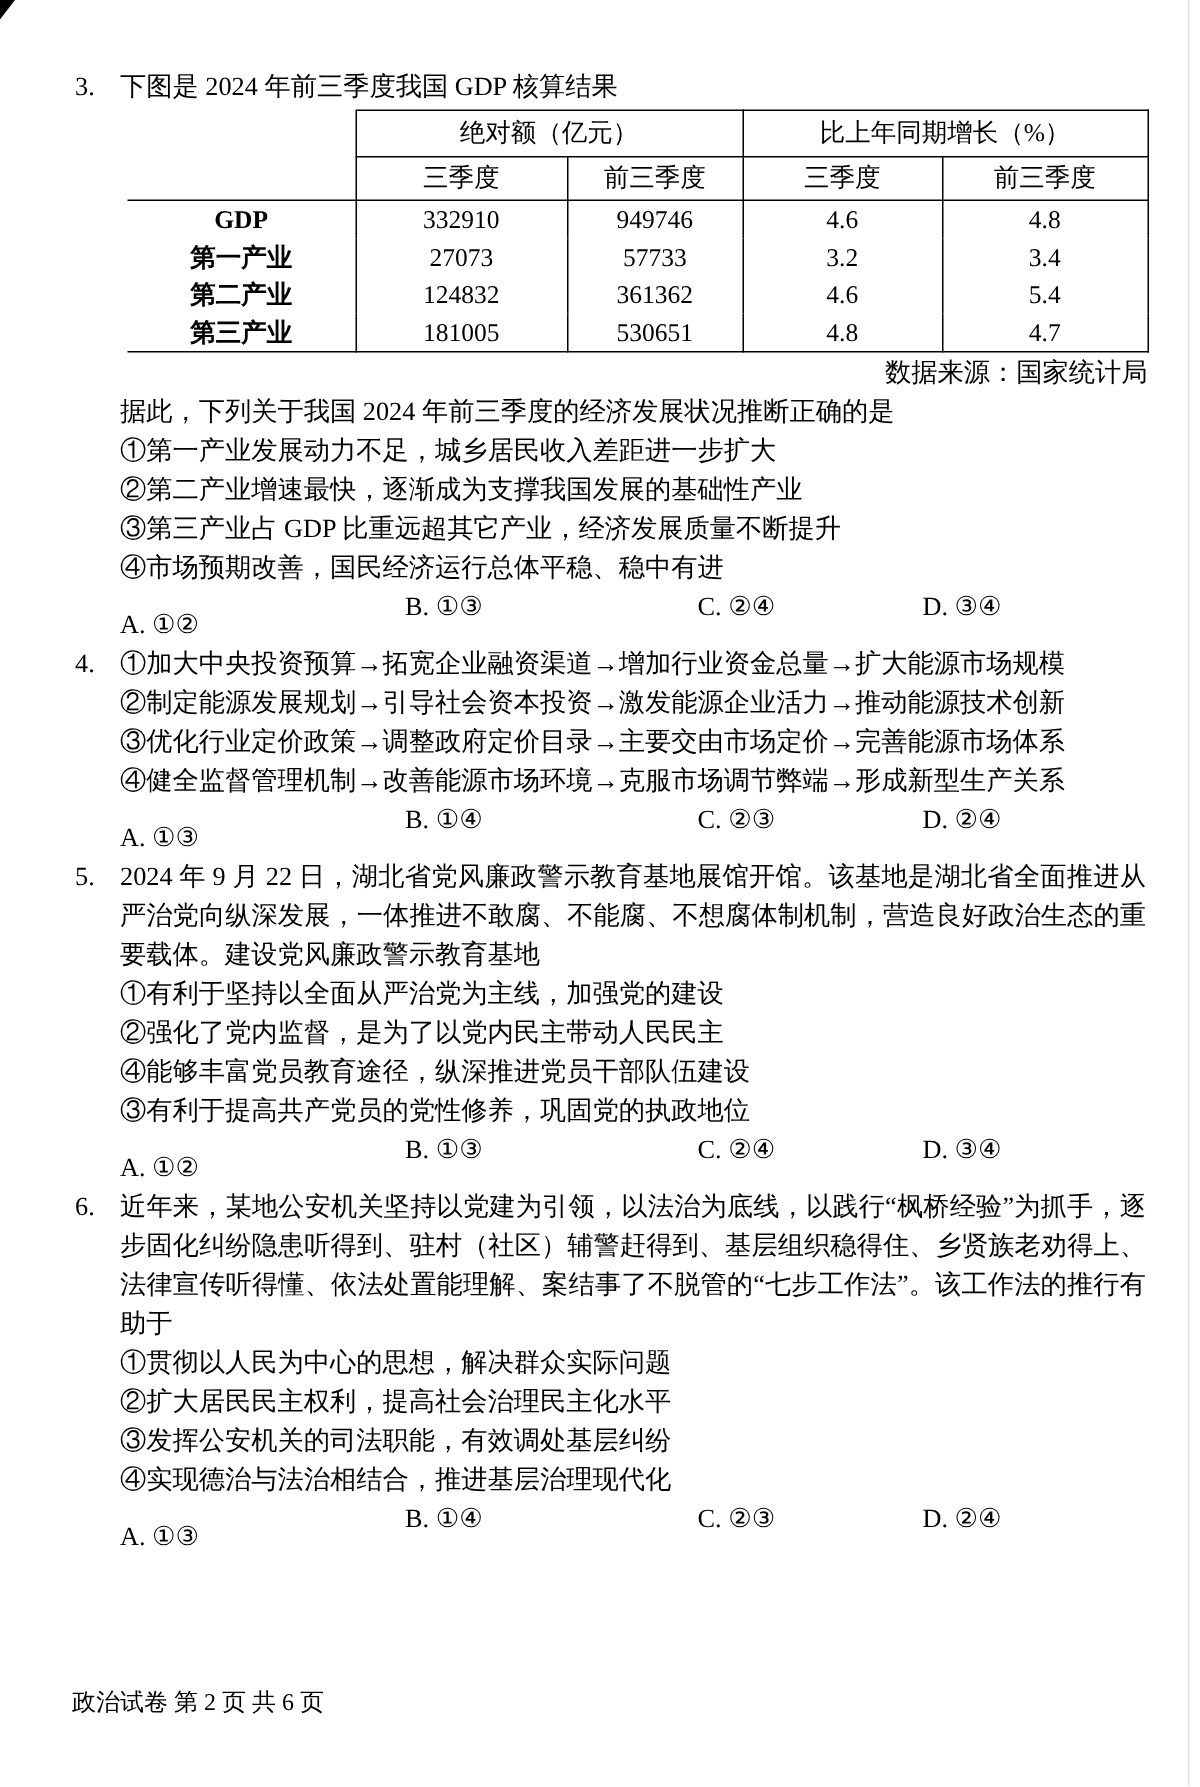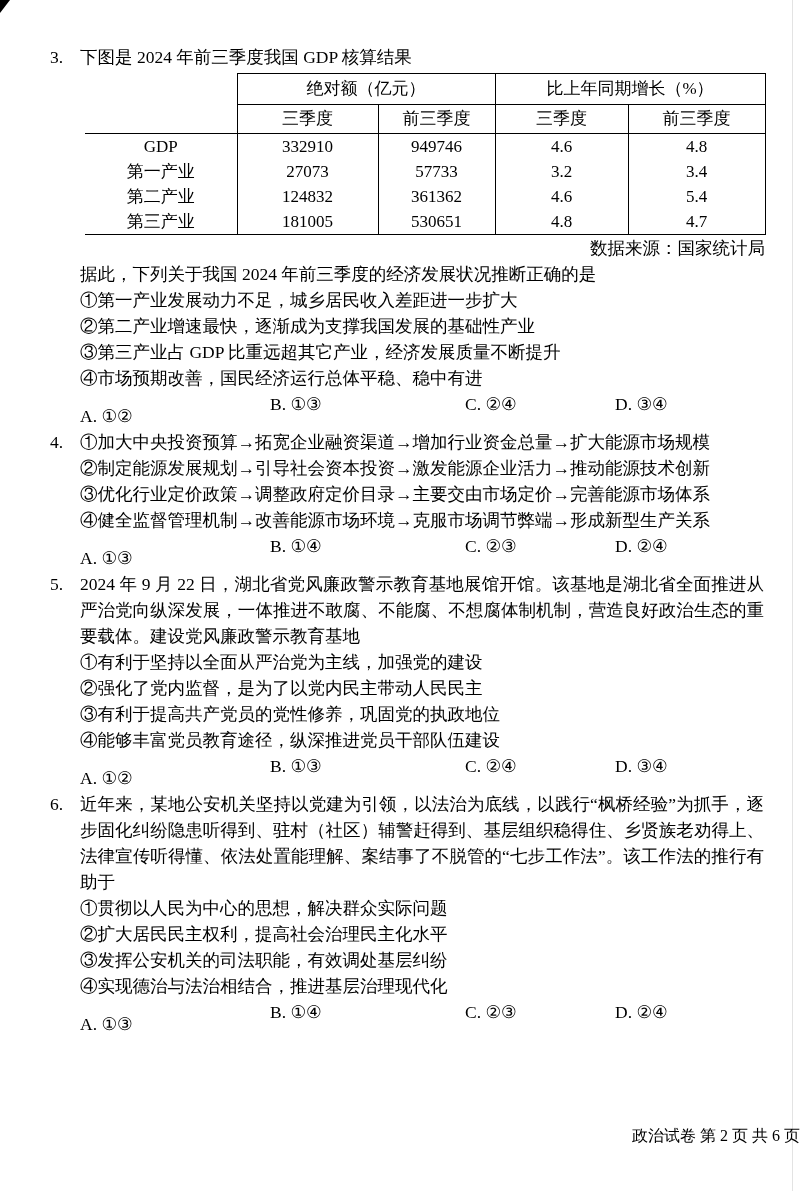--- a/index.html
+++ b/index.html
@@ -33,27 +33,27 @@
   table.gdp { border-collapse: collapse; table-layout: fixed; width: 680px; margin: 3px 0 0 5px; }
   .gdp td { text-align: center; vertical-align: middle; padding: 0; font-size: 17px; line-height: 20px; }
   .gdp col.w0 { width: 152px; }
   .gdp col.w1 { width: 141px; }
   .gdp col.w2 { width: 117px; }
   .gdp col.w3 { width: 133px; }
   .gdp col.w4 { width: 137px; }
   .gdp .grp { border: 1px solid #000; height: 30px; margin-top: 44px; }
   .gdp .sub { border: 1px solid #000; height: 28px; }
   .gdp .corner { border-right: 1px solid #000; border-bottom: 1px solid #000; }
-  .gdp .lab { border-right: 1px solid #000; height: 25px; }
+  .gdp .lab { border-right: 1px solid #000; height: 25px; font-weight: bold; }
   .gdp .val { border-left: 1px solid #000; border-right: 1px solid #000; height: 25px; }
   .gdp tr.last td { border-bottom: 1px solid #000; margin-top: 36px; }
 
   .t-source { text-align: right; width: 685px; }
 
-  .footer { position: absolute; left: 0; right: 0; bottom: 42px; text-align: right; font-size: 16px; padding-left: 48px; }
+  .footer { position: absolute; left: 0; right: 0; bottom: 42px; text-align: left; font-size: 16px; padding-left: 48px; }
 </style>
 </head>
 <body>
 
 <div class="page">
   <div class="scan-mark"></div>
   <div class="scan-edge"></div>
 
   <div class="question">
     <span class="q-num">3.</span>
@@ -136,22 +136,22 @@
       <span class="c2">C. ②③</span>
       <span>D. ②④</span>
     </div>
   </div>
 
   <div class="question">
     <span class="q-num">5.</span>
     <div class="q-stem">2024 年 9 月 22 日，湖北省党风廉政警示教育基地展馆开馆。该基地是湖北省全面推进从严治党向纵深发展，一体推进不敢腐、不能腐、不想腐体制机制，营造良好政治生态的重要载体。建设党风廉政警示教育基地</div>
     <div class="q-item">①有利于坚持以全面从严治党为主线，加强党的建设</div>
     <div class="q-item">②强化了党内监督，是为了以党内民主带动人民民主</div>
+    <div class="q-item">④能够丰富党员教育途径，纵深推进党员干部队伍建设</div>
     <div class="q-item">③有利于提高共产党员的党性修养，巩固党的执政地位</div>
-    <div class="q-item">④能够丰富党员教育途径，纵深推进党员干部队伍建设</div>
     <div class="choices">
       <span class="c0">A. ①②</span>
       <span class="c1">B. ①③</span>
       <span class="c2">C. ②④</span>
       <span>D. ③④</span>
     </div>
   </div>
 
   <div class="question">
     <span class="q-num">6.</span>

